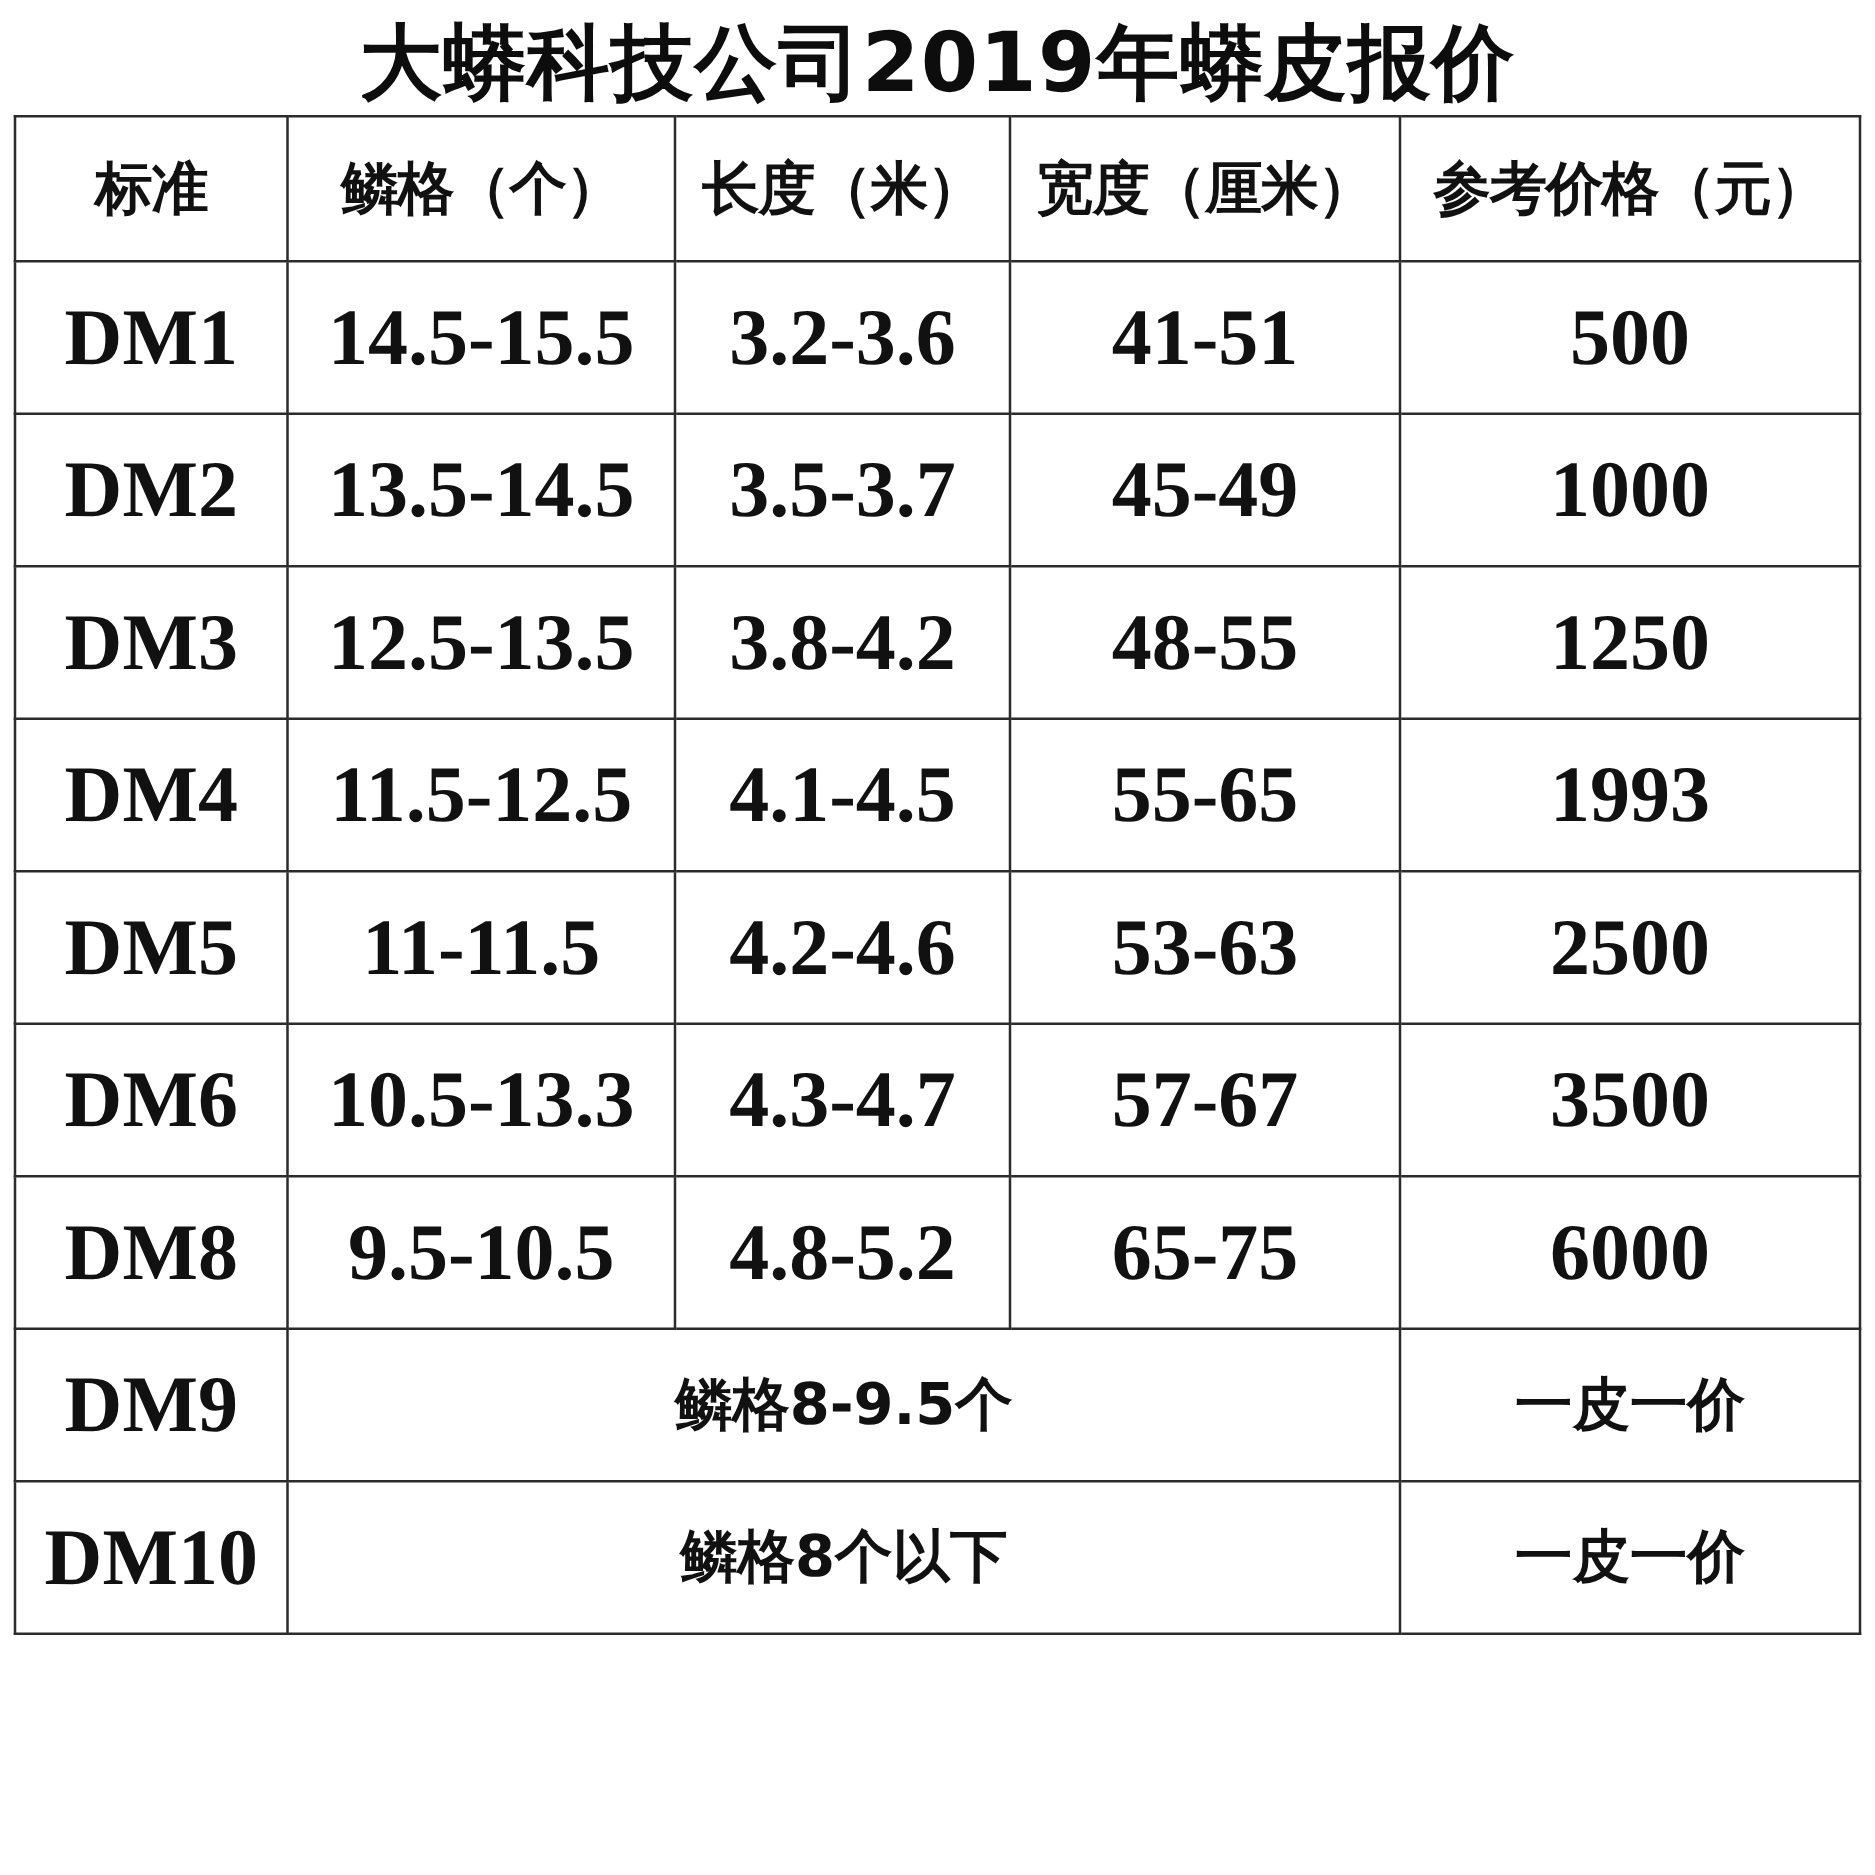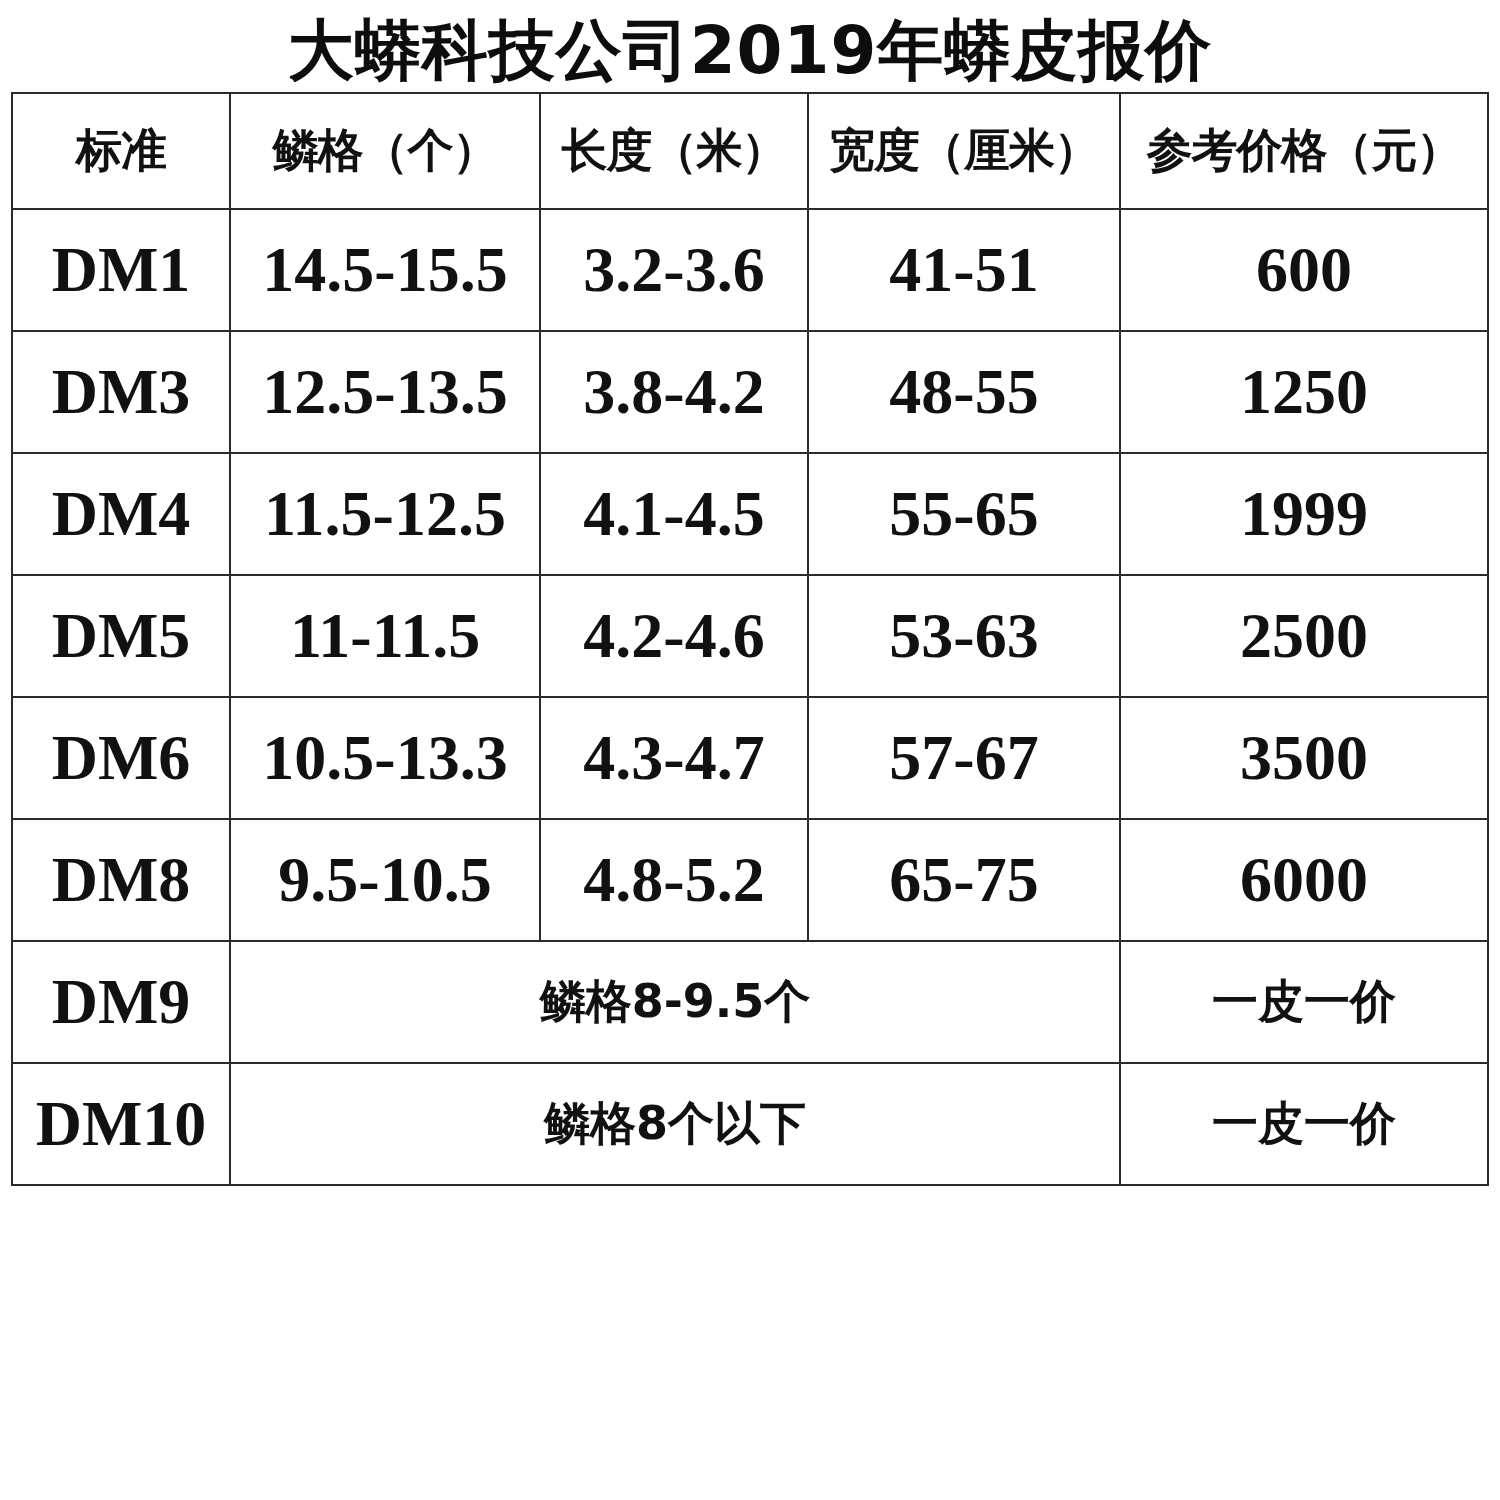--- a/index.html
+++ b/index.html
@@ -89,35 +89,42 @@
         <th>宽度（厘米）</th>
         <th>参考价格（元）</th>
       </tr>
     </thead>
     <tbody>
       <tr>
         <td>DM1</td>
         <td>14.5-15.5</td>
         <td>3.2-3.6</td>
         <td>41-51</td>
-        <td>600</td>
+        <td>500</td>
+      </tr>
+      <tr>
+        <td>DM2</td>
+        <td>13.5-14.5</td>
+        <td>3.5-3.7</td>
+        <td>45-49</td>
+        <td>1000</td>
       </tr>
       <tr>
         <td>DM3</td>
         <td>12.5-13.5</td>
         <td>3.8-4.2</td>
         <td>48-55</td>
         <td>1250</td>
       </tr>
       <tr>
         <td>DM4</td>
         <td>11.5-12.5</td>
         <td>4.1-4.5</td>
         <td>55-65</td>
-        <td>1999</td>
+        <td>1993</td>
       </tr>
       <tr>
         <td>DM5</td>
         <td>11-11.5</td>
         <td>4.2-4.6</td>
         <td>53-63</td>
         <td>2500</td>
       </tr>
       <tr>
         <td>DM6</td>

